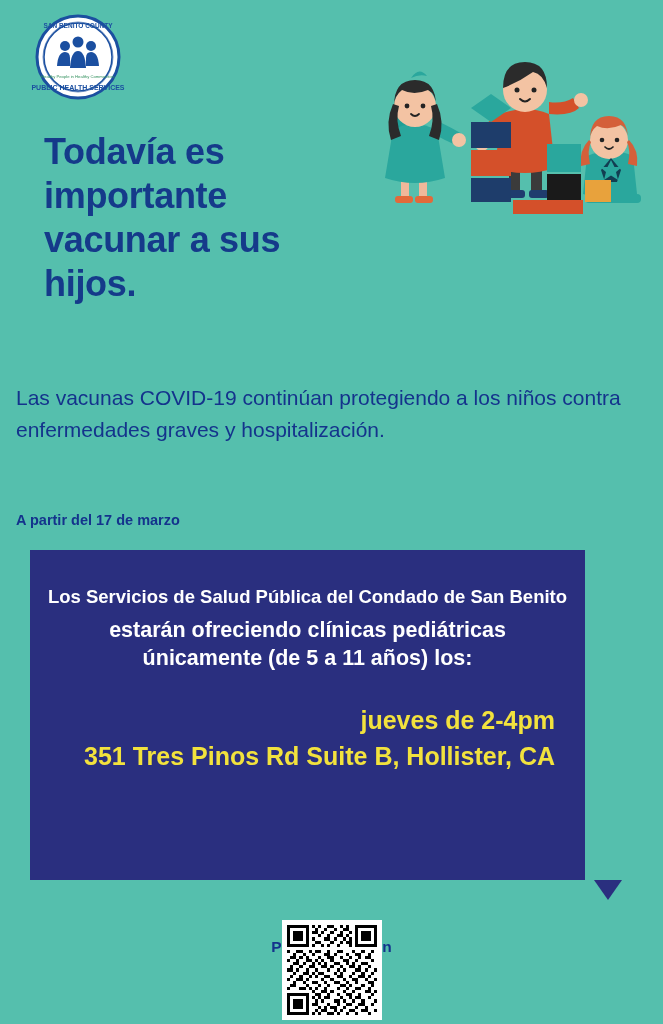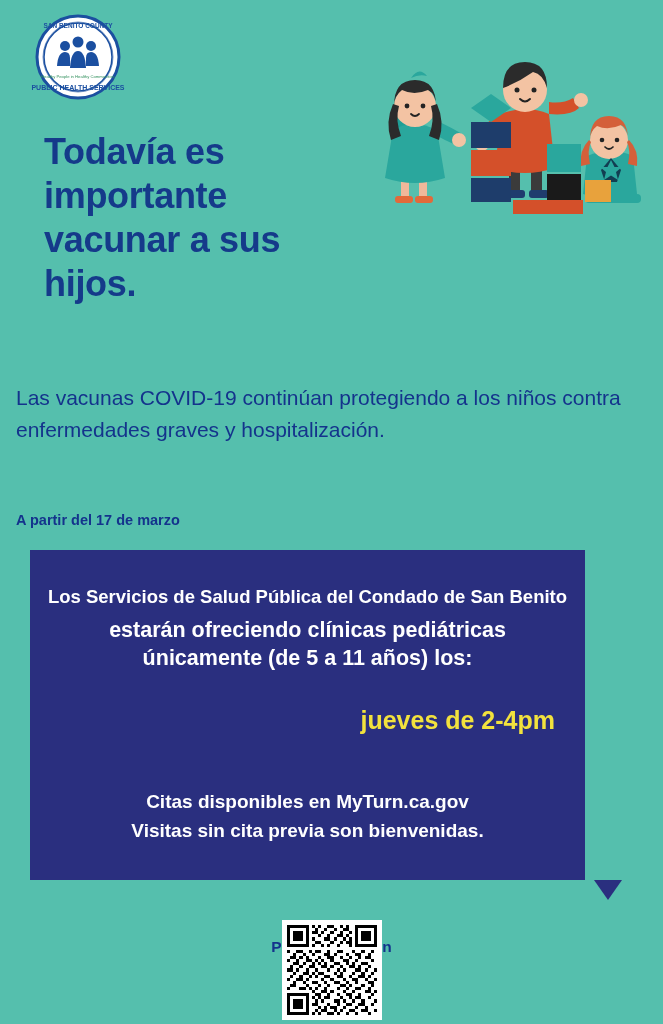--- a/index.html
+++ b/index.html
@@ -243,24 +243,21 @@
 
 <div class="subhead">Las vacunas COVID-19 continúan protegiendo a los niños contra enfermedades graves y hospitalización.</div>
 
 <div class="dateline">A partir del 17 de marzo</div>
 
 <div class="panel">
   <div class="panel-line1">Los Servicios de Salud Pública del Condado de San Benito</div>
   <div class="panel-line2">estarán ofreciendo clínicas pediátricas únicamente (de 5 a 11 años) los:</div>
   <div class="panel-hi">
     <div>jueves de 2-4pm</div>
-  </div>
-  <div class="panel-foot">
-    <div>Citas disponibles en MyTurn.ca.gov</div>
-    <div>Visitas sin cita previa son bienvenidas.</div>
+    <div>351 Tres Pinos Rd Suite B, Hollister, CA</div>
   </div>
 </div>
 <div class="panel-pointer"></div>
 
 <div class="qr-caption">Para ir a MyTurn</div>
 <div class="qr-wrap">
   <svg width="90" height="90" viewBox="0 0 29 29" shape-rendering="crispEdges">
     <rect width="29" height="29" fill="#ffffff"></rect>
     <g fill="#000000">
       <rect x="0" y="0" width="7" height="1"></rect>

